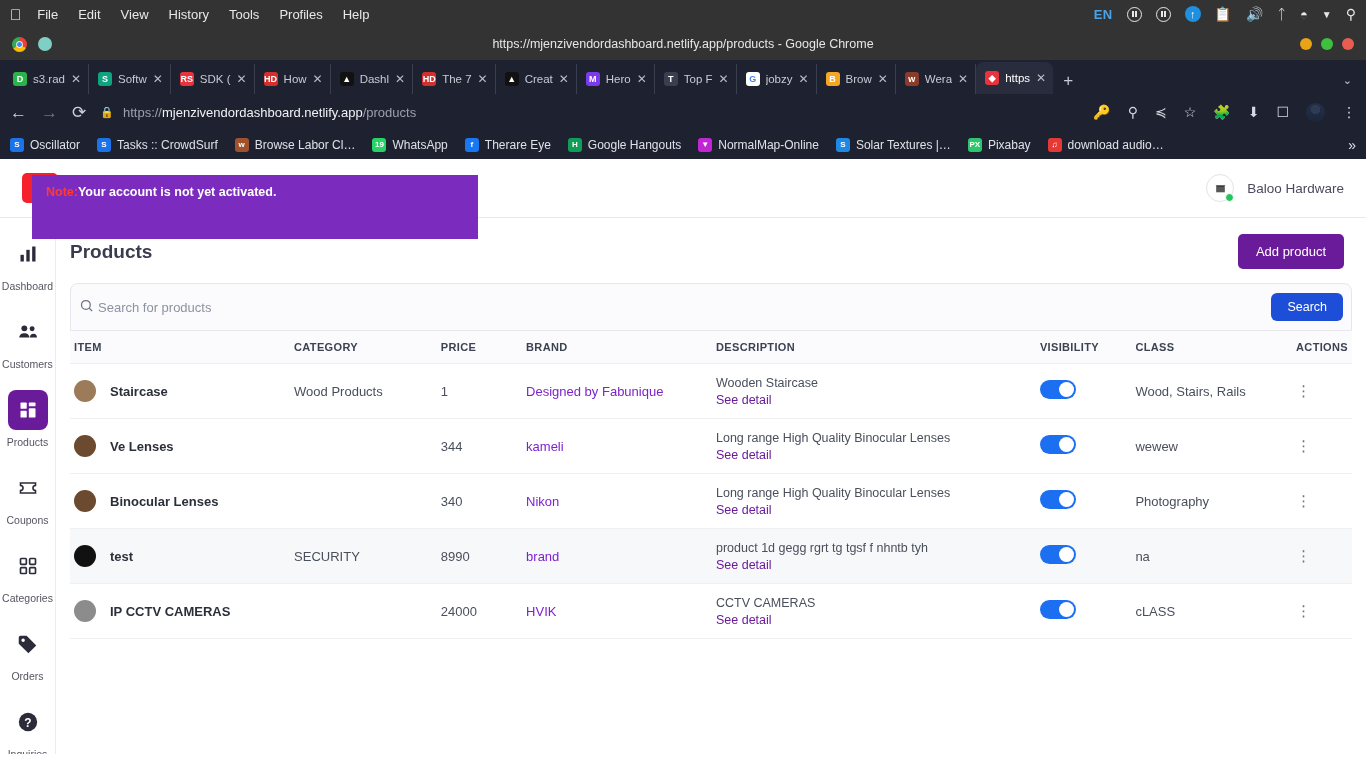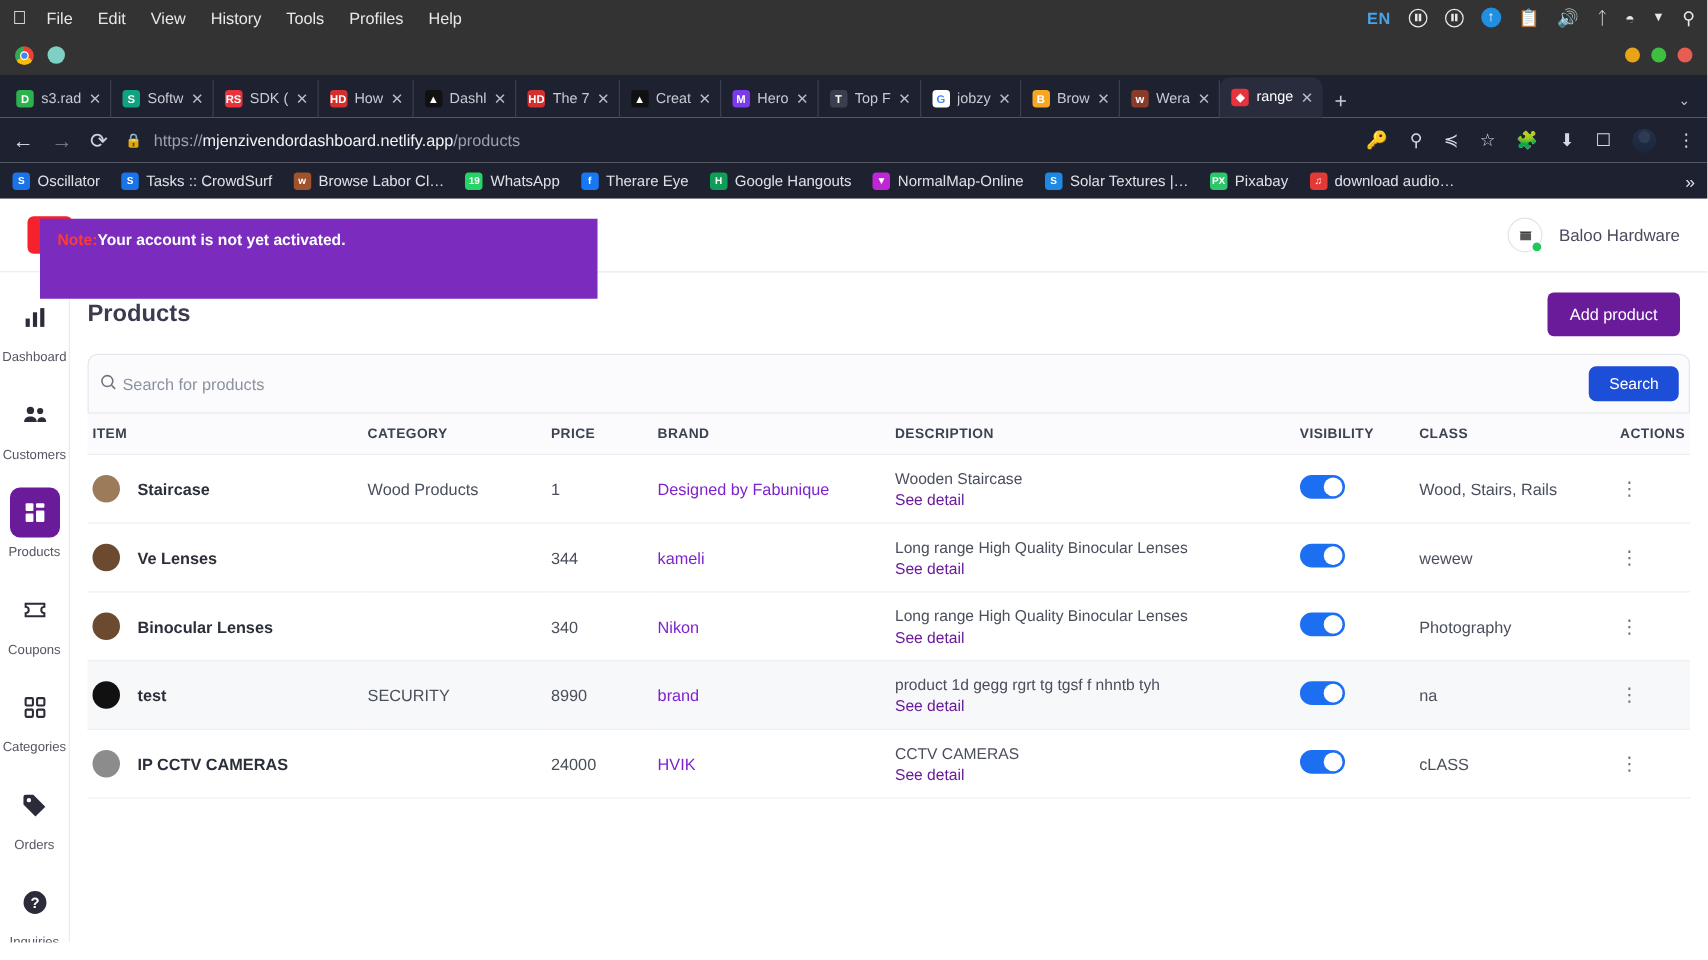--- a/index.html
+++ b/index.html
@@ -152,20 +152,21 @@
     <span style="font-size:14px;">ᛏ</span>
     <span style="font-size:13px;">◓</span>
     <span style="font-size:10px;">▼</span>
     <span style="font-size:14px;">⚲</span>
   </div>
 </div>
 
 <div class="title-bar">
   <span class="chrome-logo"></span>
   <span class="teal-dot"></span>
+  <span class="title-text">https://mjenzivendordashboard.netlify.app/products - Google Chrome</span>
   <span class="win-btns">
     <span class="win-btn wb-min"></span>
     <span class="win-btn wb-max"></span>
     <span class="win-btn wb-close"></span>
   </span>
 </div>
 
 <div class="tab-strip" id="tabstrip">
   <div class="tab">
       <span class="tab-fav" style="background: rgb(43, 178, 76);">D</span>
@@ -222,21 +223,21 @@
       <span class="tab-title">Brow</span>
       <span class="tab-x">✕</span>
     </div>
     <div class="tab">
       <span class="tab-fav" style="background: rgb(138, 59, 42);">w</span>
       <span class="tab-title">Wera</span>
       <span class="tab-x">✕</span>
     </div>
     <div class="tab active">
       <span class="tab-fav" style="background: rgb(232, 50, 60);">◆</span>
-      <span class="tab-title">range</span>
+      <span class="tab-title">https</span>
       <span class="tab-x">✕</span>
     </div>
     <span class="tab-new">+</span>
   <span class="tab-strip-right">⌄</span>
 </div>
 
 <div class="addr-bar">
   <span class="nav-ico">←</span>
   <span class="nav-ico dim">→</span>
   <span class="nav-ico">⟳</span>

